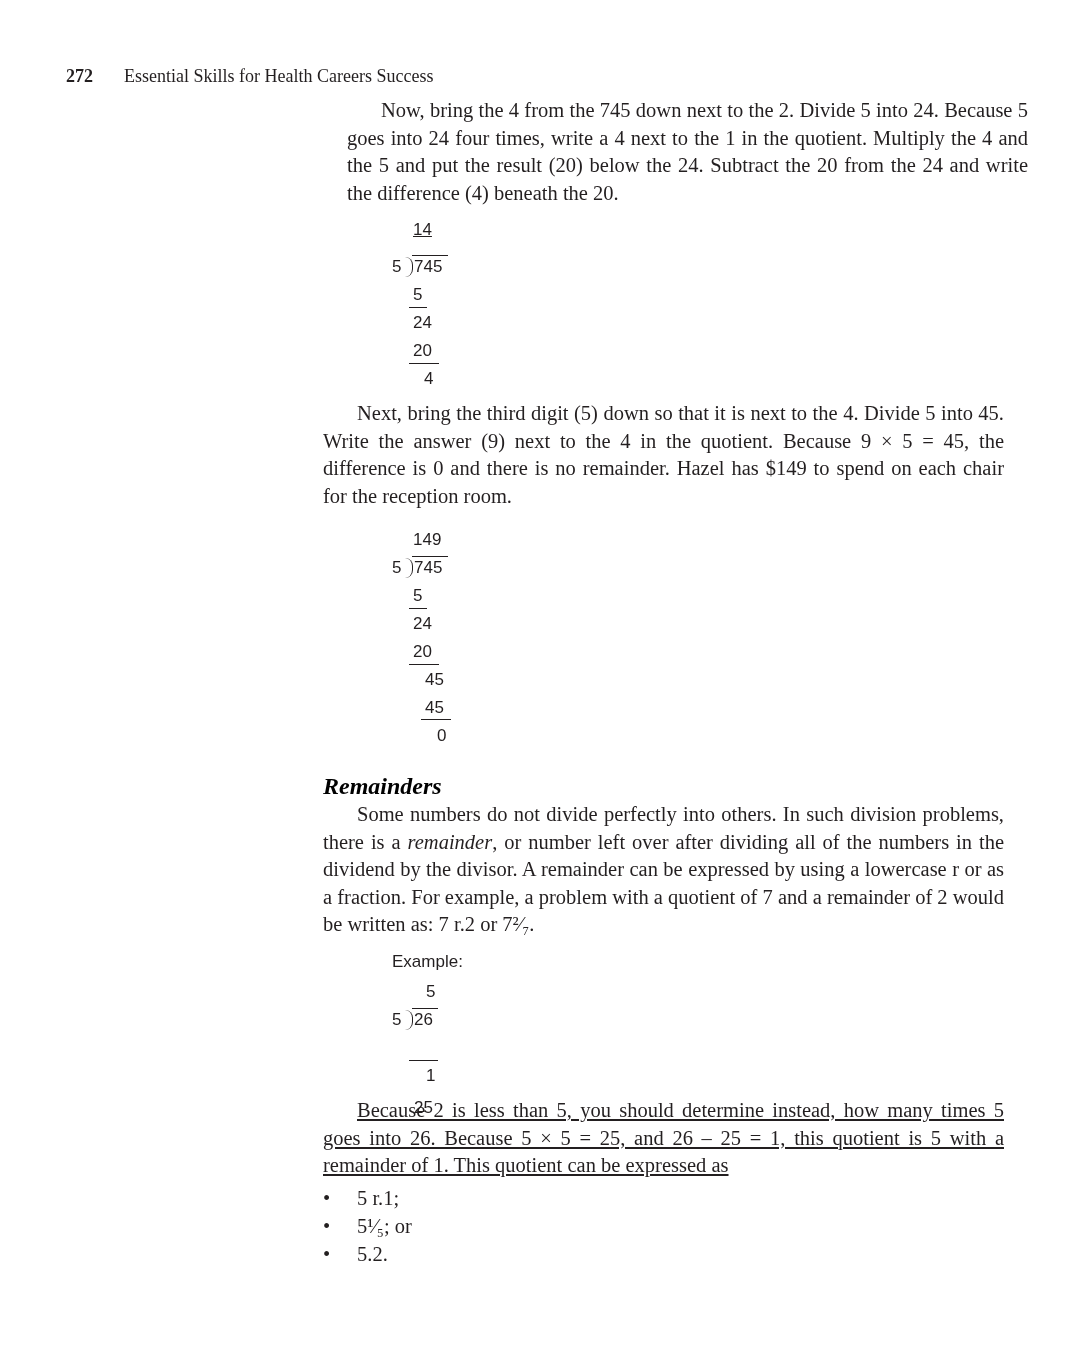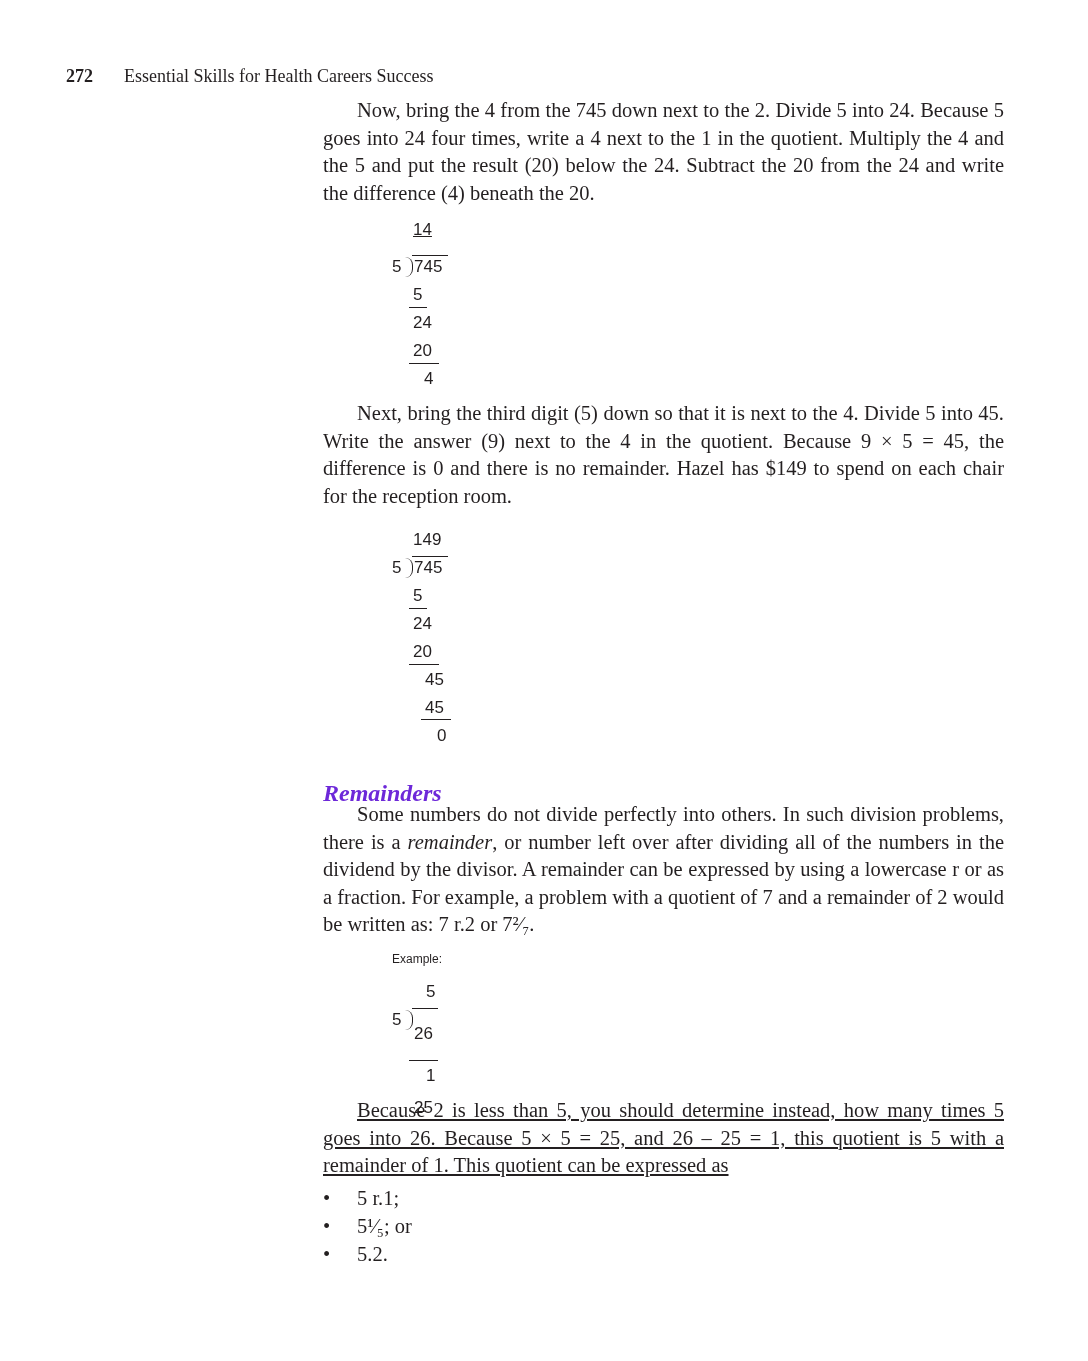--- a/index.html
+++ b/index.html
@@ -32,37 +32,37 @@
       border-right: 1px solid #231f20; border-radius: 0 10px 10px 0 / 0 10px 10px 0;
     }
     .math .overline { position: absolute; border-top: 1px solid #231f20; }
     .heading {
       position: absolute; left: 323px; top: 772px;
       font-size: 24px; font-weight: bold; font-style: italic;
       color: #1a9bbf; line-height: 28px;
     }
     .example-label {
       position: absolute; left: 392px; top: 952px;
-      font-family: "Liberation Sans", "DejaVu Sans", sans-serif; font-size: 12px;
+      font-family: "Liberation Sans", "DejaVu Sans", sans-serif; font-size: 17px;
     }
     ul.bullets {
       position: absolute; left: 323px; top: 1184px; margin: 0; padding: 0; list-style: none;
       font-size: 20.5px; line-height: 28px;
     }
     ul.bullets li { position: relative; padding-left: 34px; }
     ul.bullets li .dot { position: absolute; left: 0; top: 0; }
   </style>
 </head>
 <body>
 
 <div class="running-head">
   <span class="pg">272</span><span>Essential Skills for Health Careers Success</span>
 </div>
 
-<div class="col" style="top:97px;">
+<div class="col" style="top:97px;margin-left:24px;">
   <p class="body">Now, bring the 4 from the 745 down next to the 2. Divide 5 into 24. Because 5 goes into 24 four times, write a 4 next to the 1 in the quotient. Multiply the 4 and the 5 and put the result (20) below the 24. Subtract the 20 from the 24 and write the difference (4) beneath the 20.</p>
 </div>
 
 <div class="math" style="left:0;top:0;">
   <div class="row" style="left:413px;top:220px;text-decoration:underline;">14</div>
   <div class="row" style="left:392px;top:257px;">5</div>
   <div class="bracket" style="left:405px;top:257px;"></div>
   <div class="overline" style="left:412px;top:255px;width:36px;"></div>
   <div class="row" style="left:414px;top:257px;">745</div>
   <div class="row" style="left:413px;top:285px;">5</div>
@@ -87,33 +87,33 @@
   <div class="rule" style="left:409px;top:608px;width:18px;"></div>
   <div class="row" style="left:413px;top:614px;">24</div>
   <div class="row" style="left:413px;top:642px;">20</div>
   <div class="rule" style="left:409px;top:664px;width:30px;"></div>
   <div class="row" style="left:425px;top:670px;">45</div>
   <div class="row" style="left:425px;top:698px;">45</div>
   <div class="rule" style="left:421px;top:719px;width:30px;"></div>
   <div class="row" style="left:437px;top:726px;">0</div>
 </div>
 
-<div class="heading" style="color: #6d28d9; margin-top: 7px;">Remainders</div>
+<div class="heading" style="color: #000000;">Remainders</div>
 
 <div class="col" style="top:801px;">
   <p class="body"><span>Some numbers do not divide perfectly into others. In such division problems, there is a </span><em>remainder</em><span>, or number left over after dividing all of the numbers in the dividend by the divisor. A remainder can be expressed by using a lowercase r or as a fraction. For example, a problem with a quotient of 7 and a remainder of 2 would be written as: 7 r.2 or 7²⁄₇.</span></p>
 </div>
 
 <div class="example-label">Example:</div>
 <div class="math" style="left:0;top:0;">
   <div class="row" style="left:426px;top:982px;">5</div>
   <div class="row" style="left:392px;top:1010px;">5</div>
   <div class="bracket" style="left:405px;top:1010px;"></div>
   <div class="overline" style="left:412px;top:1008px;width:26px;"></div>
-  <div class="row" style="left:414px;top:1010px;margin-top:14px;">26</div>
+  <div class="row" style="left:414px;top:1010px;">26</div>
   <div class="row" style="left:414px;top:1098px;">25</div>
   <div class="rule" style="left:409px;top:1060px;width:29px;"></div>
   <div class="row" style="left:426px;top:1066px;">1</div>
 </div>
 
 <div class="col" style="top:1097px;text-decoration:underline;">
   <p class="body">Because 2 is less than 5, you should determine instead, how many times 5 goes into 26. Because 5 × 5 = 25, and 26 – 25 = 1, this quotient is 5 with a remainder of 1. This quotient can be expressed as</p>
 </div>
 
 <ul class="bullets">

